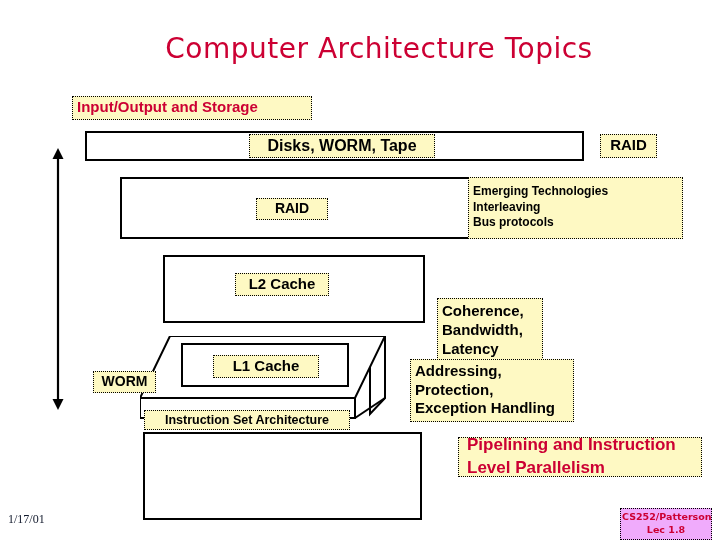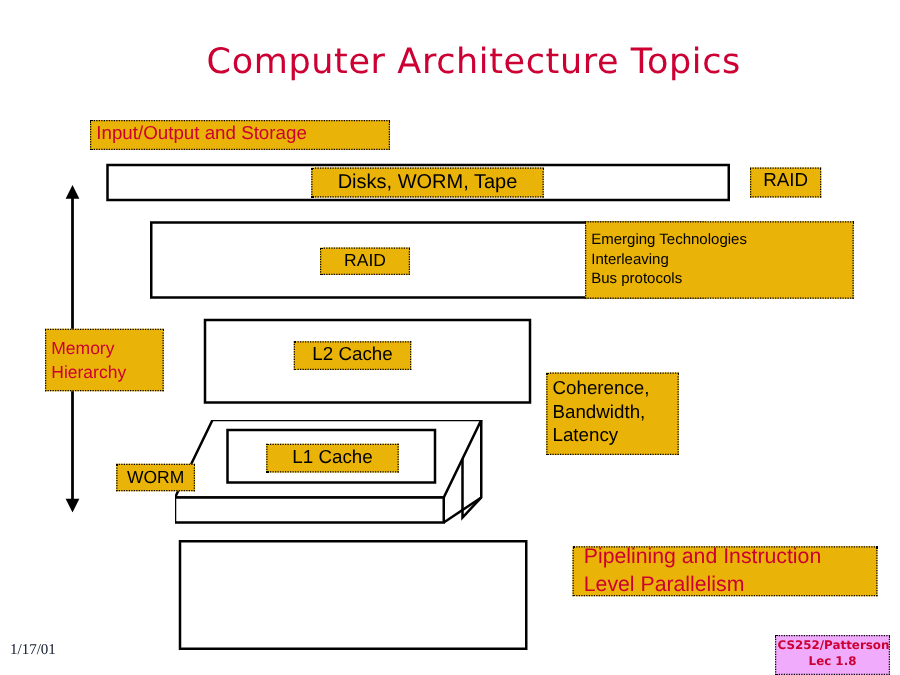--- a/index.html
+++ b/index.html
@@ -35,22 +35,22 @@
     font-weight: normal;
     letter-spacing: 0.5px;
     color: #CC0033;
     white-space: nowrap;
     margin-left: 19px;
   }
 
   
   .chip {
     border: 1px dotted #000;
-    background: #eab308;
-    font-weight: normal;
+    background: #fef9c3;
+    font-weight: bold;
     line-height: 1.12;
     box-sizing: border-box;
     padding: 1px 4px 2px 4px;
     color: #000;
     white-space: pre-line;
   }
   .chip.red { color: #CC0033; }
 
   
   .rect {
@@ -110,22 +110,20 @@
 Bus protocols</div>
 
   <div class="abs rect" style="left:163px; top:255px; width:262px; height:68px;"></div>
 
   <div class="abs chip" style="left:235px; top:273px; width:94px; height:23px; font-size:15px; display:flex; align-items:center; justify-content:center;">L2 Cache</div>
 
   <div class="abs chip" style="left:437px; top:254px; width:106px; height:66px; font-size:15px; line-height:1.26; display:flex; flex-direction:column; justify-content:center;margin-top:44px;">Coherence,
 Bandwidth,
 Latency</div>
 
-  <div class="abs chip red" style="left:36px; top:263px; width:95px; height:50px; font-size:14px; line-height:1.3; display:flex; flex-direction:column; justify-content:center; z-index:5;">Memory
-Hierarchy</div>
 
   <div class="abs" style="left:40px; top:148px; width:36px; height:262px; z-index:1;">
     <svg width="36" height="262" viewBox="0 0 36 262">
       <line x1="18" y1="6" x2="18" y2="256" stroke="#000" stroke-width="2.2"></line>
       <polygon points="18,0 12.5,11 23.5,11" fill="#000"></polygon>
       <polygon points="18,262 12.5,251 23.5,251" fill="#000"></polygon>
     </svg>
   </div>
 
   <div class="abs" id="slab">
@@ -139,21 +137,25 @@
 
       <line x1="215" y1="82" x2="245" y2="62" stroke="#000" stroke-width="2"></line>
       <line x1="230" y1="0" x2="230" y2="78" stroke="#000" stroke-width="0"></line>
 
       <rect x="42" y="8" width="166" height="42" fill="#ffffff" stroke="#000" stroke-width="2"></rect>
     </svg>
   </div>
 
   <div class="abs chip" style="left:213px; top:355px; width:106px; height:23px; font-size:15px; display:flex; align-items:center; justify-content:center; z-index:4;">L1 Cache</div>
 
+  <div class="abs chip" style="left:144px; top:410px; width:206px; height:20px; font-size:12.5px; display:flex; align-items:center; justify-content:center; z-index:4;">Instruction Set Architecture</div>
 
+  <div class="abs chip" style="left:410px; top:359px; width:164px; height:63px; font-size:15px; line-height:1.26; display:flex; flex-direction:column; justify-content:center;">Addressing,
+Protection,
+Exception Handling</div>
 
   <div class="abs chip" style="left:93px; top:371px; width:63px; height:22px; font-size:14px; display:flex; align-items:center; justify-content:center; z-index:6;">WORM</div>
 
   <div class="abs rect" style="left:143px; top:432px; width:279px; height:88px;"></div>
 
 
   <div class="abs chip red" style="left:458px; top:437px; width:244px; height:40px; font-size:17px; line-height:1.3; display:flex; flex-direction:column; justify-content:center; padding-left:8px;">Pipelining and Instruction
 Level Parallelism</div>
 
   <div class="abs footer-date">1/17/01</div>

